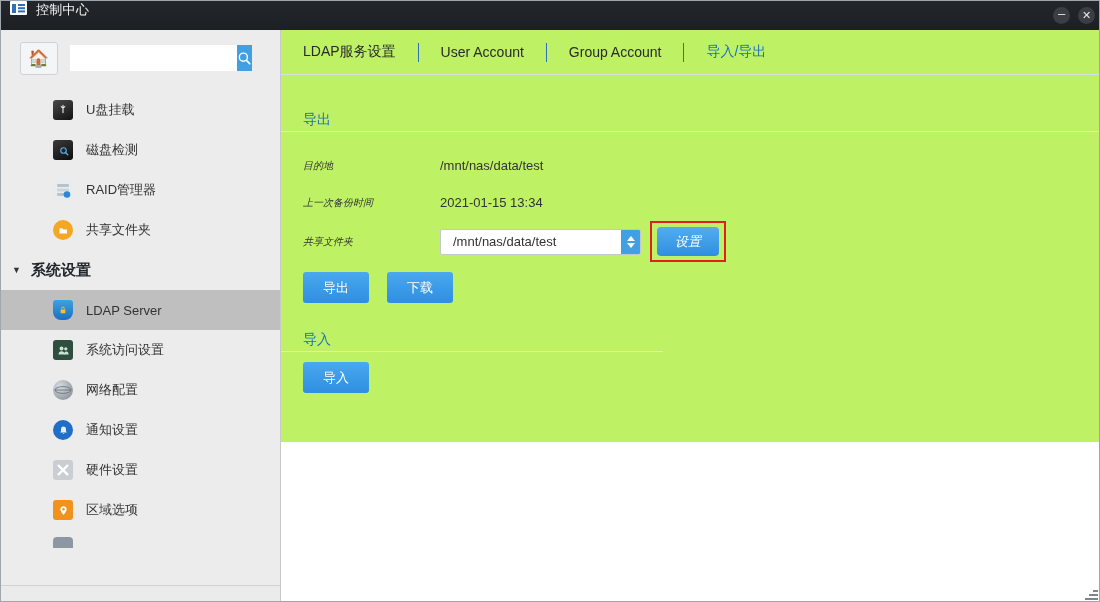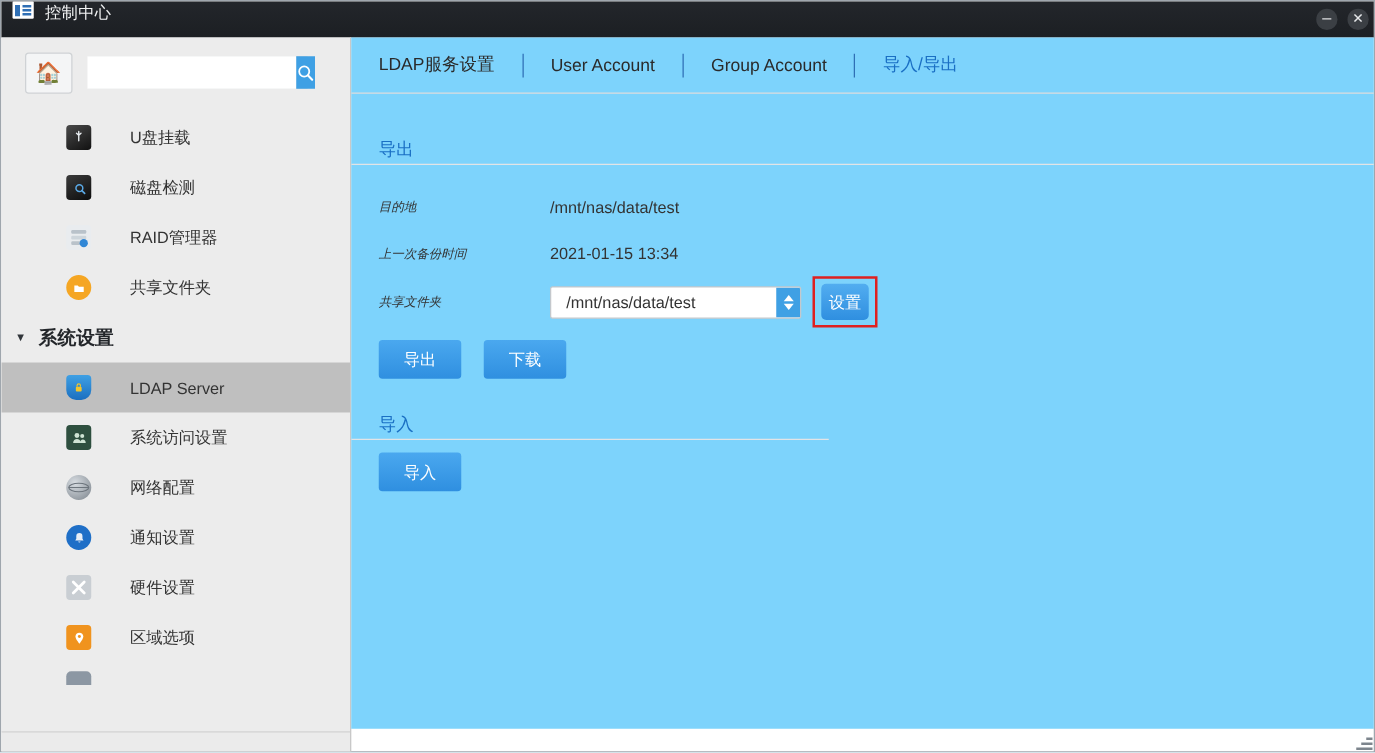--- a/index.html
+++ b/index.html
@@ -102,21 +102,21 @@
     height: 40px; display: flex; align-items: center;
     padding-left: 52px; gap: 13px; cursor: pointer;
   }
   .nav-item.selected { background: #bfbfbf; }
   .nav-icon {
     width: 20px; height: 20px; flex: none;
     border-radius: 3px; position: relative;
     display: flex; align-items: center; justify-content: center;
     font-size: 11px; color: #fff; overflow: hidden;
   }
-  .nav-label { font-size: 13px; color: #333; white-space: nowrap; margin-left: 18px; }
+  .nav-label { font-size: 13px; color: #333; white-space: nowrap; }
 
   .group-header {
     height: 40px; display: flex; align-items: center;
     padding-left: 11px; gap: 10px; cursor: pointer;
   }
   .group-caret {
     font-size: 9px; color: #31353a; line-height: 1;
   }
   .group-title {
     font-size: 15px; font-weight: bold; color: #23262a;
@@ -141,22 +141,22 @@
   .nav-item.partial { height: 18px; overflow: hidden; padding-top: 0; }
   .nav-item.partial .nav-icon { height: 11px; align-self: flex-end; }
 
   .sb-bottom {
     position: absolute; bottom: 0; left: 0; width: 280px; height: 18px;
     background: #ebebeb; border-top: 1px solid #d2d2d2;
   }
 
   
   .main {
-    flex: 1; height: 553px; position: relative;
-    background: #7dd3fc; overflow: hidden;
+    flex: 1; height: 412px; position: relative;
+    background: #bef264; overflow: hidden;
   }
   .tabs {
     height: 45px; display: flex; align-items: center;
     padding-left: 22px; border-bottom: 1px solid #dddddd;
   }
   .tab {
     font-size: 14px; color: #2a2a2a; cursor: pointer;
     padding: 0 22px; white-space: nowrap;
   }
   .tab:first-child { padding-left: 0; }
@@ -204,23 +204,24 @@
   .spin-up { border-bottom: 5px solid #fff; }
   .spin-dn { border-top: 5px solid #fff; }
 
   .btn-blue {
     background: linear-gradient(to bottom,#4aa8ef 0%,#2f8fe0 100%);
     color: #fff; font-size: 13px; border: none; border-radius: 3px;
     height: 31px; padding: 0 20px; cursor: pointer;
     font-family: "Liberation Sans", sans-serif;
   }
   .btn-set {
-    height: 29px; padding: 0 6px;
+    height: 29px; padding: 0 18px;
     background: linear-gradient(to bottom,#52adf0 0%,#2f8fe0 100%);
     border-radius: 4px;
+    font-style: italic;
   }
   .hl-box {
     border: 2px solid #e02020; padding: 4px 5px;
     display: inline-flex; margin-left: 9px;
   }
 
   .btn-row {
     padding-left: 22px; padding-top: 10px;
     display: flex; gap: 18px;
   }

